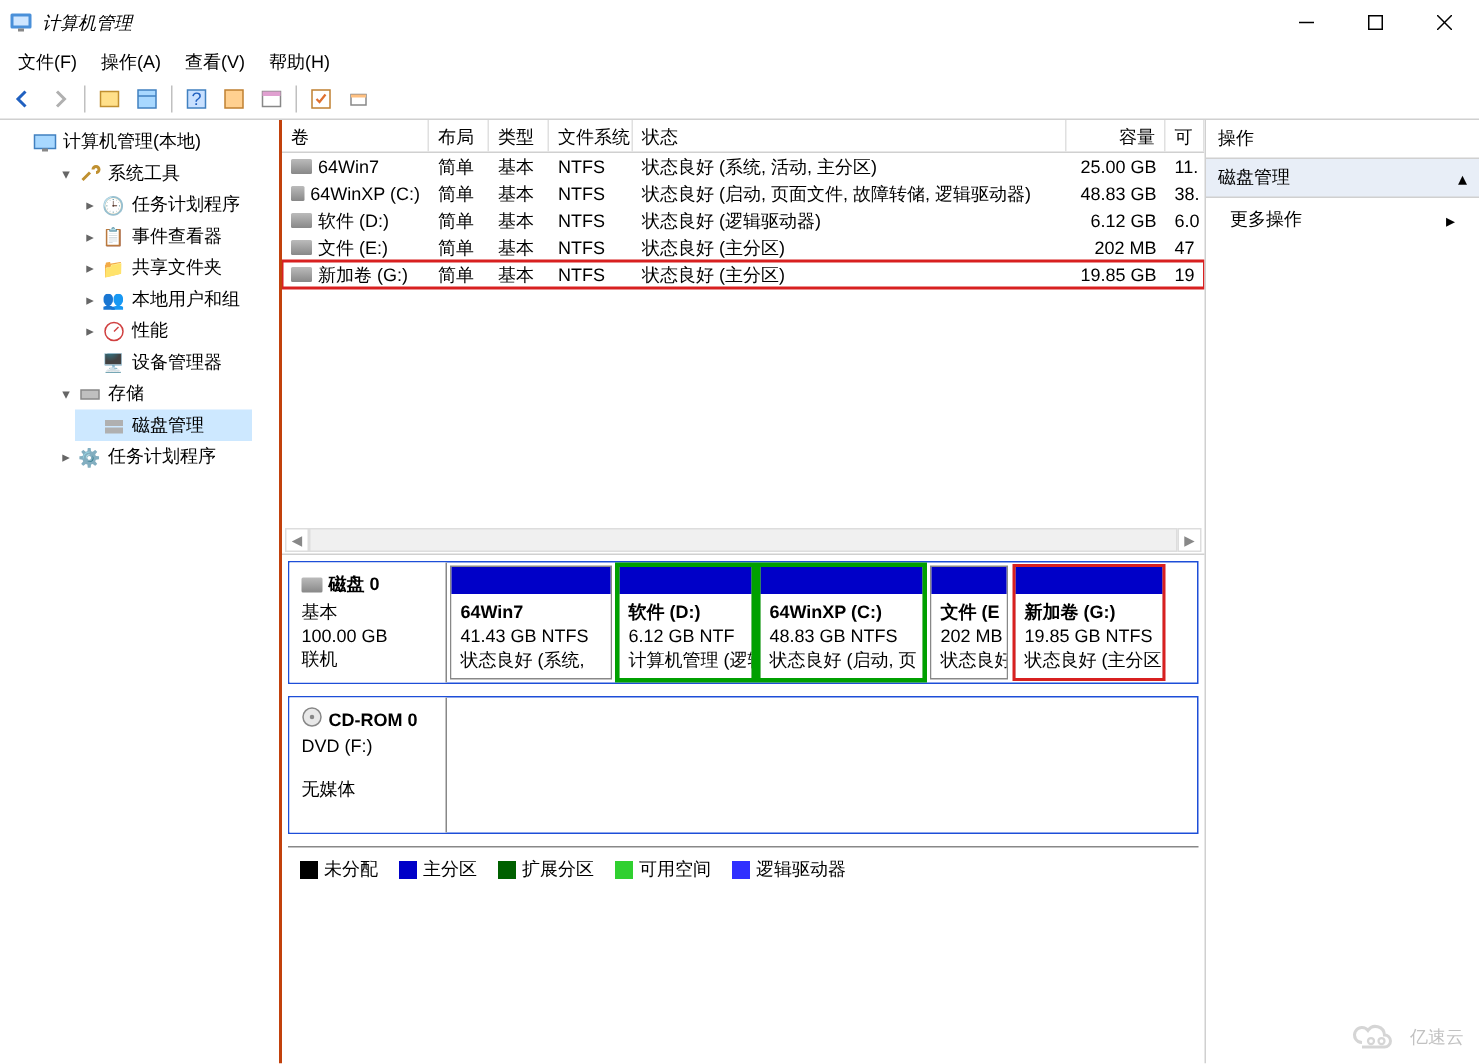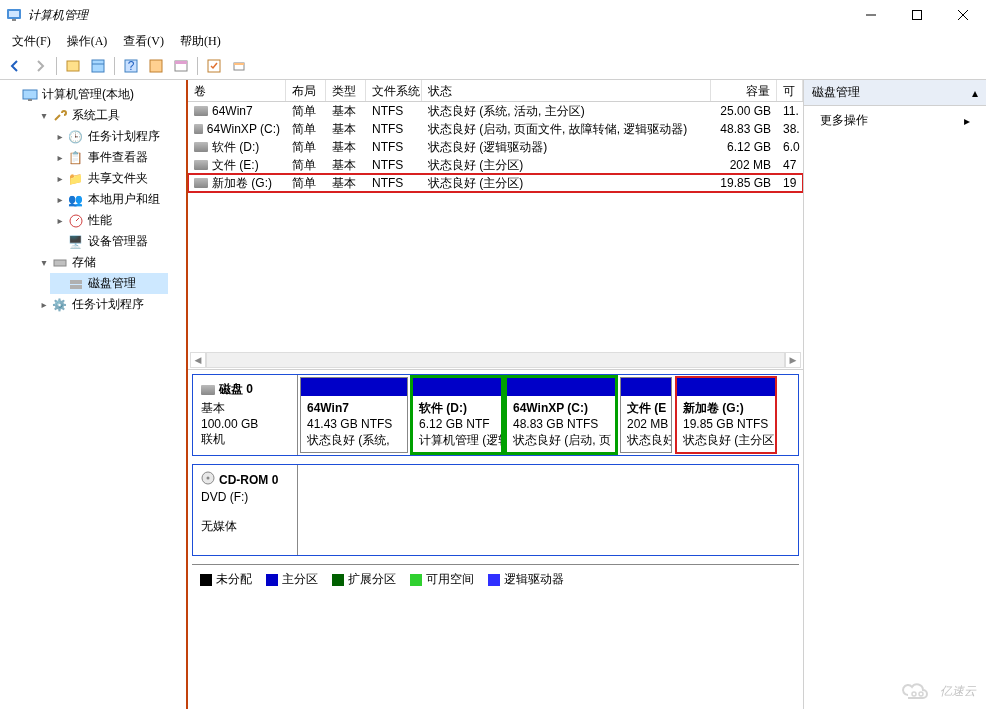--- a/index.html
+++ b/index.html
@@ -6,21 +6,21 @@
 body { background: #fff; width: 986px; height: 709px; overflow: hidden; position: relative; }
 
 .titlebar { height: 30px; display: flex; align-items: center; padding: 0 0 0 6px; background: #fff; }
 .titlebar .app-icon { width: 16px; height: 16px; margin-right: 6px; }
 .titlebar .title { flex: 1; font-size: 12px; font-style: italic; }
 .titlebar .win-controls { display: flex; }
 .titlebar .win-btn { width: 46px; height: 30px; display: flex; align-items: center; justify-content: center; }
 .win-btn svg { width: 10px; height: 10px; }
 
 .menubar { height: 22px; display: flex; align-items: center; padding: 0 4px; }
-.menubar .menu-item { padding: 3px 8px; font-family: Liberation Serif, serif; }
+.menubar .menu-item { padding: 3px 8px; }
 
 .toolbar { height: 28px; display: flex; align-items: center; padding: 0 4px; gap: 3px; border-bottom: 1px solid #d0d0d0; }
 .toolbar .tb-btn { width: 22px; height: 22px; display: flex; align-items: center; justify-content: center; border: 1px solid transparent; }
 .toolbar .tb-sep { width: 1px; height: 18px; background: #c0c0c0; margin: 0 2px; }
 
 .workspace { display: flex; height: calc(100% - 80px); }
 
 .tree-panel { width: 188px; border-right: 2px solid #c2410c; padding: 4px 18px; overflow: auto; }
 .tree-node { display: flex; align-items: center; padding: 2px 0 2px 4px; white-space: nowrap; cursor: default; }
 .tree-node.selected { background: #cde8ff; }
@@ -55,21 +55,21 @@
 .part-box.red { outline:2px solid #d82020; outline-offset:-1px; }
 
 .legend { border-top:1px solid #888; padding:6px 8px; display:flex; gap:14px; align-items:center; font-size:12px; }
 .legend .sw { width:12px; height:12px; display:inline-block; margin-right:4px; vertical-align:middle;}
 
 .actions-panel { width: 182px; display:flex; flex-direction:column; }
 .actions-header { padding: 4px 8px; border-bottom:1px solid #d0d0d0; font-weight:normal; }
 .actions-subhead { background:#e8eef7; padding:4px 8px; display:flex; justify-content:space-between; align-items:center; border-bottom:1px solid #d0d0d0;}
 .actions-item { padding:6px 16px; display:flex; justify-content:space-between; align-items:center;}
 
-.watermark { position:absolute; right:10px; bottom:8px; opacity:.4; display:flex; align-items:center; gap:6px; font-size:14px; color:#666;font-style:italic;}
+.watermark { position:absolute; right:10px; bottom:8px; opacity:.4; display:flex; align-items:center; gap:6px; font-size:14px; color:#666;}
 
 .c-vol { width:98px } .c-lay{width:40px} .c-typ{width:40px} .c-fs{width:56px} .c-st{flex:1} .c-cap{width:66px;text-align:right} .c-free{width:26px}
 </style>
 </head>
 <body>
 
 <div class="titlebar">
   <span class="app-icon">
     <svg viewBox="0 0 16 16">
         <rect x="1" y="2" width="14" height="10" fill="#4a90d9" rx="1"></rect>
@@ -394,20 +394,21 @@
         <span><span class="sw" style="background:#000"></span><span>未分配</span></span>
         <span><span class="sw" style="background:#0000c8"></span><span>主分区</span></span>
         <span><span class="sw" style="background:#006000"></span><span>扩展分区</span></span>
         <span><span class="sw" style="background:#30d030"></span><span>可用空间</span></span>
         <span><span class="sw" style="background:#3030ff"></span><span>逻辑驱动器</span></span>
       </div>
     </div>
   </div>
 
   <div class="actions-panel">
+    <div class="actions-header">操作</div>
     <div class="actions-subhead">
       <span>磁盘管理</span>
       <span>▴</span>
     </div>
     <div class="actions-item">
       <span>更多操作</span>
       <span>▸</span>
     </div>
   </div>
 </div>

